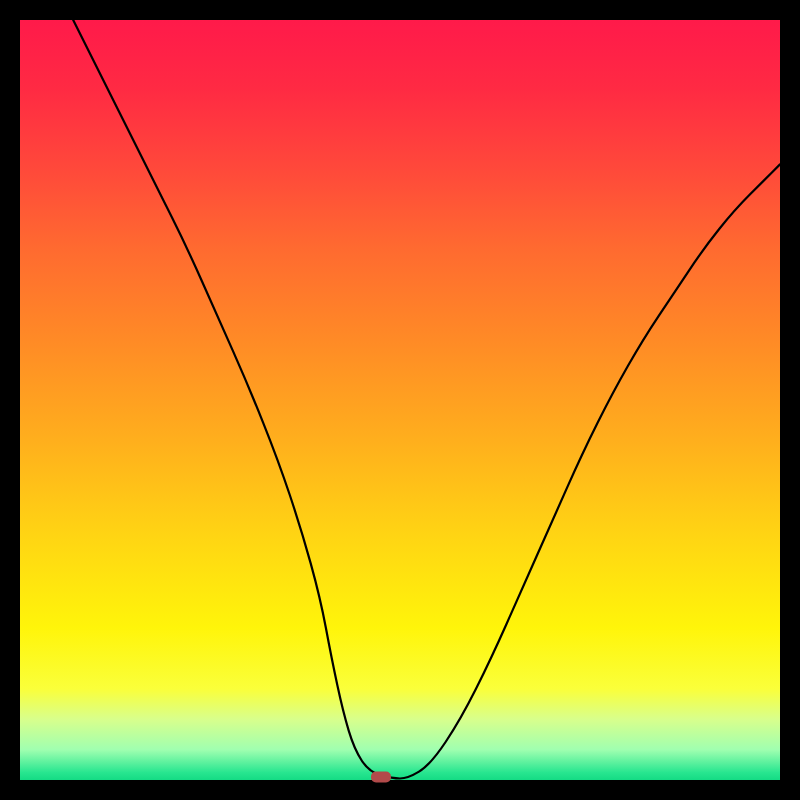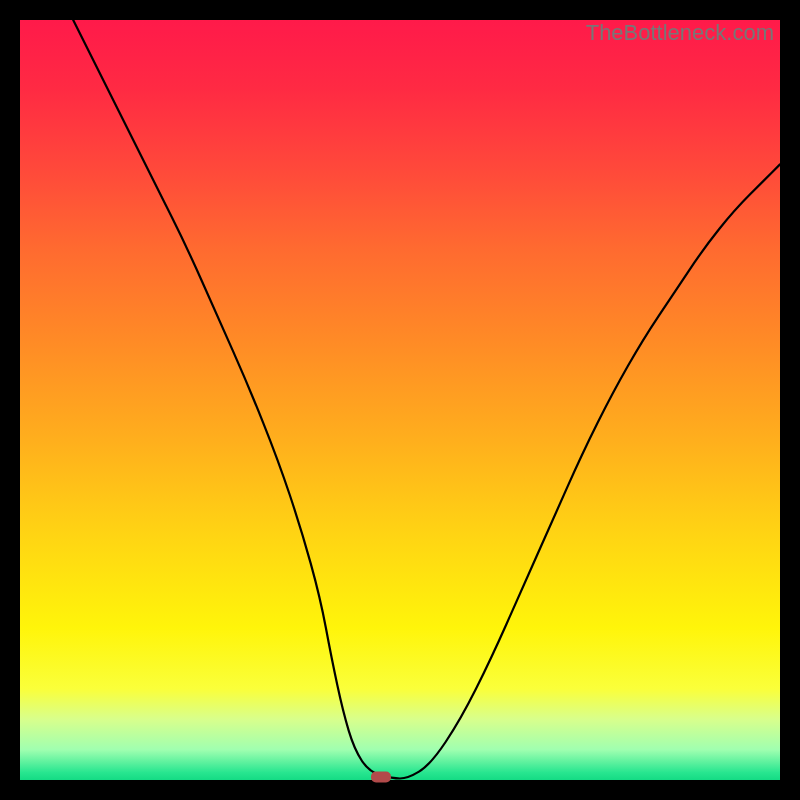--- a/index.html
+++ b/index.html
@@ -63,21 +63,20 @@
     border-radius: 5px;
     background: #b24a4a;
     transform: translate(-50%, -50%);
   }
 </style>
 </head>
 <body>
 
 <div class="frame">
   <div class="plot">
-    <div class="watermark">TheBottleneck.com</div>
 
     <svg class="curve" viewBox="0 0 760 760" preserveAspectRatio="none">
       <path fill="none" stroke="#000" stroke-width="2.2" stroke-linecap="round" stroke-linejoin="round" d="M 53.2 0.0 Q 76.0 45.6 91.2 76.0 Q 106.4 106.4 121.6 136.8 Q 136.8 167.2 152.0 197.6 Q 167.2 228.0 182.4 262.2 Q 197.6 296.4 212.8 330.6 Q 228.0 364.8 243.2 402.8 Q 258.4 440.8 269.8 475.0 Q 281.2 509.2 290.7 543.4 Q 300.2 577.6 305.9 608.0 Q 311.6 638.4 317.3 665.0 Q 323.0 691.6 328.7 710.6 Q 334.4 729.6 342.0 741.0 Q 349.6 752.4 361.0 755.4 Q 372.4 758.5 380.0 758.5 Q 387.6 758.5 399.0 751.6 Q 410.4 744.8 425.6 722.0 Q 440.8 699.2 456.0 668.8 Q 471.2 638.4 486.4 604.2 Q 501.6 570.0 516.8 535.8 Q 532.0 501.6 547.2 467.4 Q 562.4 433.2 577.6 402.8 Q 592.8 372.4 608.0 345.8 Q 623.2 319.2 638.4 296.4 Q 653.6 273.6 668.8 250.8 Q 684.0 228.0 699.2 209.0 Q 714.4 190.0 729.6 174.8 Q 744.8 159.6 752.4 152.0 T 760.0 144.4" id="curvePath"></path>
     </svg>
 
     <div class="marker" id="marker" style="left: 361px; top: 756.96px; background: rgb(178, 74, 74);"></div>
   </div>
 </div>
 
 </body></html>

